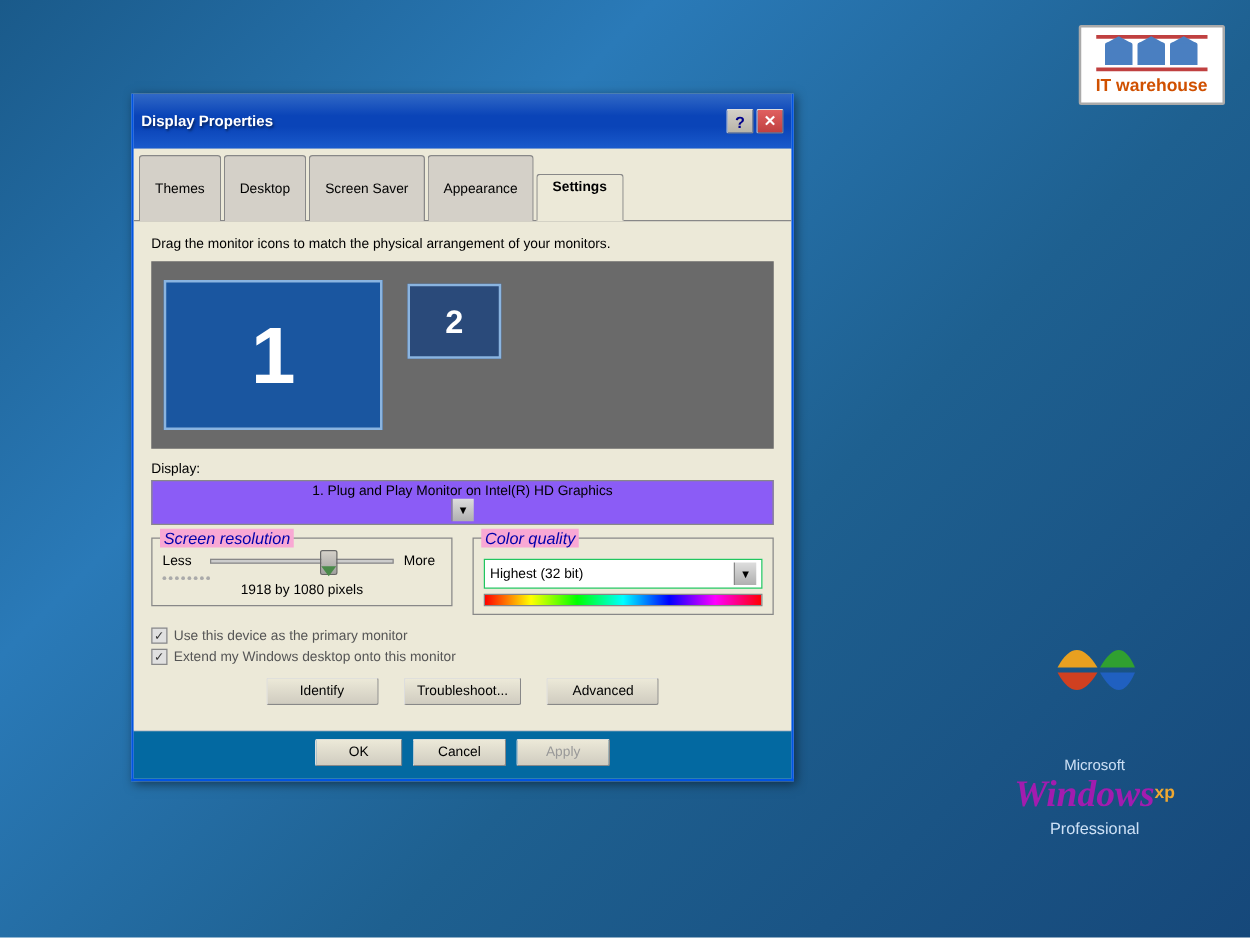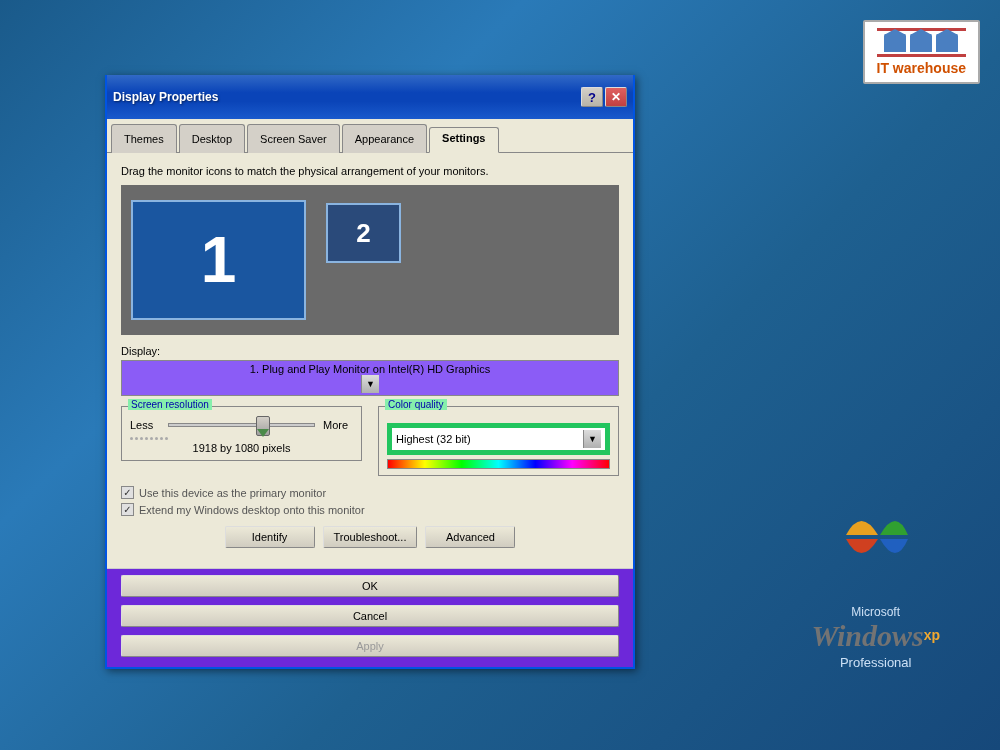--- a/index.html
+++ b/index.html
@@ -144,21 +144,21 @@
     
     .tabs-bar {
       display: flex;
       align-items: flex-end;
       padding: 4px 4px 0;
       background: #ece9d8;
       gap: 2px;
     }
 
     .tab {
-      padding: 8px 12px;
+      padding: 20px 12px;
       background: #d4d0c8;
       border: 1px solid #888;
       border-bottom: none;
       border-radius: 3px 3px 0 0;
       font-size: 11px;
       cursor: pointer;
       color: #000;
       position: relative;
       top: 1px;
     }
@@ -276,24 +276,25 @@
       border: 1px solid #888;
       padding: 8px 8px 6px;
       position: relative;
       background: #ece9d8;
     }
 
     .settings-group-label {
       position: absolute;
       top: -8px;
       left: 6px;
-      background: #86efac;
+      background: #f9a8d4;
       padding: 0 3px;
-      font-size: 10px;
+      font-size: 13px;
       color: #0000aa;
+      font-style: italic;
     }
 
     .resolution-row {
       display: flex;
       align-items: center;
       gap: 6px;
       margin-bottom: 6px;
       margin-top: 4px;
     }
 
@@ -354,21 +355,21 @@
     .res-value {
       font-size: 11px;
       text-align: center;
       color: #000;
     }
 
     .color-dropdown {
       width: 100%;
       padding: 2px 4px;
       font-size: 11px;
-      border: 5px solid #22c55e;
+      border: 1px solid #22c55e;
       background: white;
       display: flex;
       align-items: center;
       justify-content: space-between;
       cursor: pointer;
     }
 
     .color-bar {
       height: 10px;
       margin-top: 4px;
@@ -401,21 +402,21 @@
 
     .checkbox-label {
       font-size: 11px;
       color: #555;
     }
 
     
     .buttons-row {
       display: flex;
       justify-content: center;
-      gap: 8px;
+      gap: 20px;
       margin-top: 10px;
       margin-bottom: 8px;
     }
 
     .win-button {
       min-width: 90px;
       padding: 4px 10px;
       background: linear-gradient(to bottom, #ece9d8, #d0ccc0);
       border: 1px solid #888;
       border-top-color: #ddd;
@@ -425,23 +426,22 @@
       border-radius: 2px;
       text-align: center;
     }
 
     
     .dialog-footer {
       padding: 6px 14px 10px;
       display: flex;
       justify-content: center;
       gap: 8px;
-      background: #6d28d9;
+      background: #0369a1;
       border-top: 1px solid #ccc;
-      flex-direction: column;
     }
 
     .footer-btn {
       min-width: 75px;
       padding: 4px 12px;
       background: linear-gradient(to bottom, #ece9d8, #d0ccc0);
       border: 1px solid #888;
       border-top-color: #ddd;
       border-left-color: #ddd;
       font-size: 11px;
@@ -476,21 +476,21 @@
   <svg class="winxp-flag" viewBox="0 0 80 80">
     <ellipse cx="40" cy="40" rx="38" ry="38" fill="none"></ellipse>
 
     <path d="M10,38 Q25,10 42,38 Q25,38 10,38Z" fill="#e8a020"></path>
     <path d="M44,38 Q60,10 72,38 Q60,38 44,38Z" fill="#30a030"></path>
     <path d="M10,42 Q25,42 42,42 Q25,70 10,42Z" fill="#d04020"></path>
     <path d="M44,42 Q60,42 72,42 Q60,70 44,42Z" fill="#2060c0"></path>
   </svg>
   <div style="font-size:12px;color:#cce0f5;margin-top:16px;">Microsoft</div>
   <div>
-    <span style="font-size:30px;font-weight:bold;font-style:italic;font-family:'Times New Roman',serif;color:#737373;">Windows</span><span style="font-size:14px;color:#f0a830;vertical-align:super;font-weight:bold;">xp</span>
+    <span style="font-size:30px;font-weight:bold;font-style:italic;font-family:'Times New Roman',serif;color:#a21caf;">Windows</span><span style="font-size:14px;color:#f0a830;vertical-align:super;font-weight:bold;">xp</span>
   </div>
   <div style="font-size:13px;color:#cce0f5;margin-top:2px;">Professional</div>
 </div>
 
 <div class="dialog">
 
   <div class="dialog-titlebar">
     <span class="dialog-title">Display Properties</span>
     <div class="dialog-controls">
       <div class="dialog-btn help-btn">?</div>

